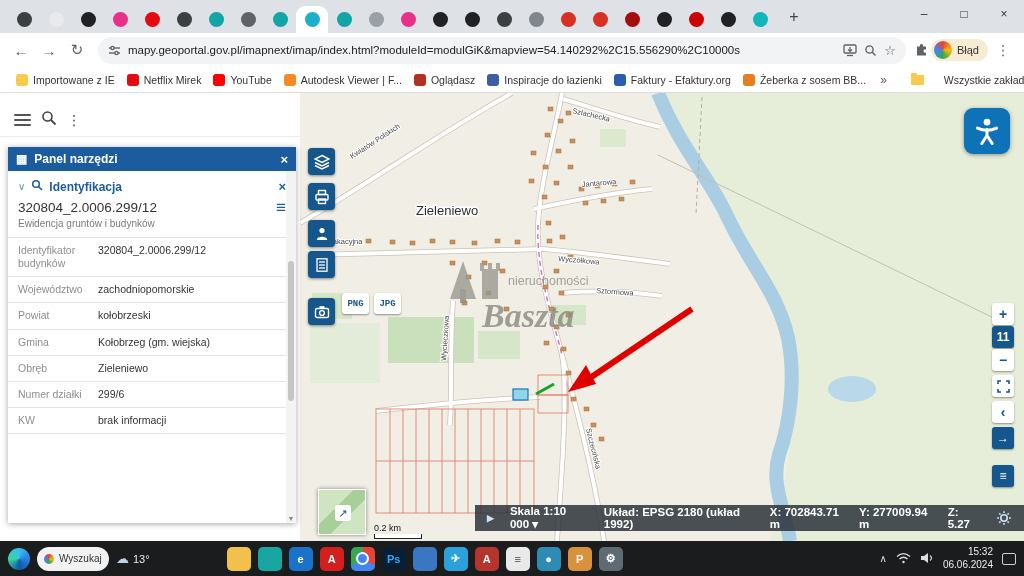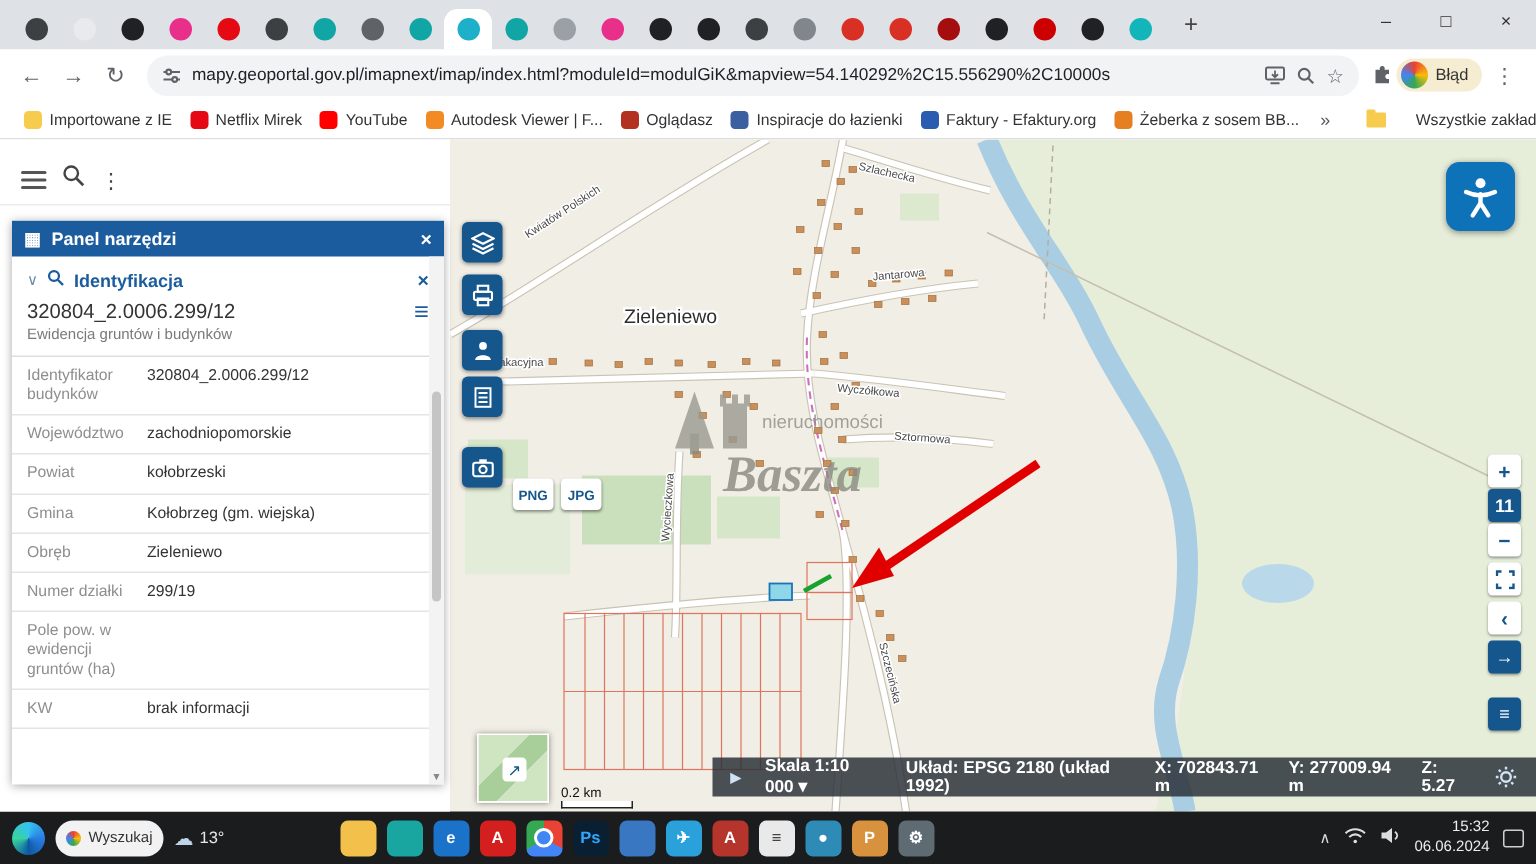--- a/index.html
+++ b/index.html
@@ -61,21 +61,21 @@
   .alabel { width:80px; flex:none; color:#8e8e8e; padding-right:8px; }
   .avalue { color:#333; }
   .pscroll { position:absolute; right:0; top:24px; bottom:0; width:10px; background:#f3f3f3; }
   .pthumb { position:absolute; left:2px; top:90px; width:6px; height:140px; background:#c5c5c5; border-radius:3px; }
   .pdown { position:absolute; bottom:1px; left:0; right:0; text-align:center; font-size:7px; color:#888; }
 
   .maparea { flex:1; position:relative; background:#f1eee6; overflow:hidden; }
   .map-svg { position:absolute; inset:0; display:block; }
 
   .mtool { position:absolute; left:8px; width:27px; height:27px; background:#15568c; border-radius:4px; display:flex; align-items:center; justify-content:center; box-shadow:0 1px 3px rgba(0,0,0,.45); }
-  .expbtn { position:absolute; top:226px; height:21px; width:27px; background:#fff; color:#15568c; font-size:9px; font-weight:bold; display:flex; align-items:center; justify-content:center; border-radius:3px; box-shadow:0 1px 2px rgba(0,0,0,.4); }
+  .expbtn { position:absolute; top:200px; height:21px; width:27px; background:#fff; color:#15568c; font-size:9px; font-weight:bold; display:flex; align-items:center; justify-content:center; border-radius:3px; box-shadow:0 1px 2px rgba(0,0,0,.4);font-family:Liberation Mono, monospace; }
 
   .a11y { position:absolute; right:14px; top:15px; width:46px; height:46px; background:#0e72b8; border-radius:9px; display:flex; align-items:center; justify-content:center; box-shadow:0 1px 4px rgba(0,0,0,.4); }
 
   .rctl { position:absolute; right:10px; width:22px; height:22px; background:#fff; color:#15568c; border-radius:3px; display:flex; align-items:center; justify-content:center; font-size:14px; font-weight:bold; box-shadow:0 1px 2px rgba(0,0,0,.4); }
   .rctl.blue { background:#15568c; color:#fff; font-size:12px; }
 
   .mapstatus { position:absolute; left:175px; right:0; bottom:10px; height:26px; background:rgba(42,48,56,.84); color:#fff; display:flex; align-items:center; gap:16px; padding:0 12px; font-size:11.5px; font-weight:bold; }
   .msicon { font-size:9px; color:#cfe3f5; }
   .msgear { margin-left:auto; display:flex; align-items:center; }
 
@@ -329,25 +329,21 @@
           <div class="arow">
             <span class="alabel">Gmina</span>
             <span class="avalue">Kołobrzeg (gm. wiejska)</span>
           </div>
           <div class="arow">
             <span class="alabel">Obręb</span>
             <span class="avalue">Zieleniewo</span>
           </div>
           <div class="arow">
             <span class="alabel">Numer działki</span>
-            <span class="avalue">299/19</span>
-          </div>
-          <div class="arow">
-            <span class="alabel">Pole pow. w ewidencji gruntów (ha)</span>
-            <span class="avalue"></span>
+            <span class="avalue">299/6</span>
           </div>
           <div class="arow">
             <span class="alabel">KW</span>
             <span class="avalue">brak informacji</span>
           </div>
       </div>
       <div class="pscroll">
         <div class="pthumb"></div>
         <div class="pdown">▼</div>
       </div>

